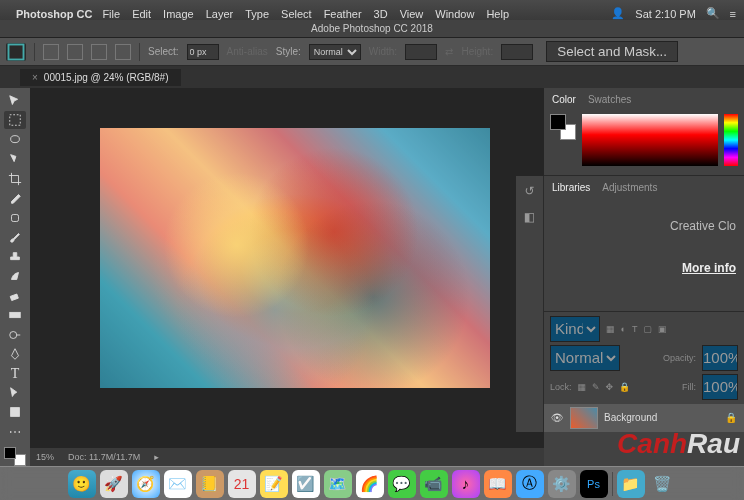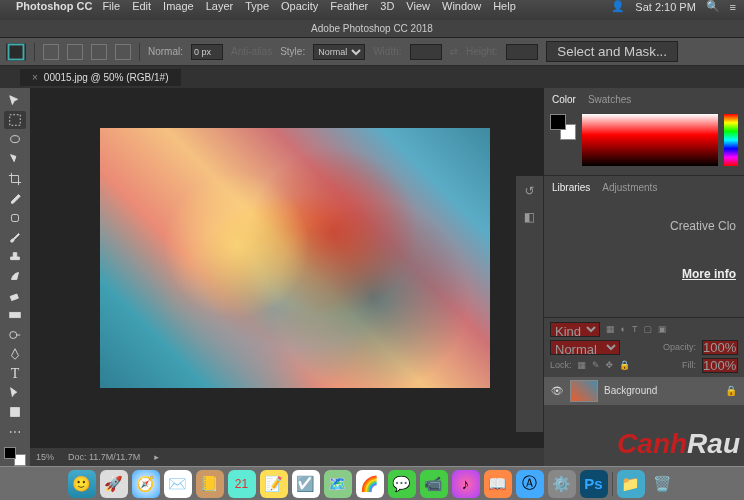--- a/index.html
+++ b/index.html
@@ -1,17 +1,17 @@
 <!DOCTYPE html>
 <html><head>
 <meta charset="utf-8">
 <style>
 *{margin:0;padding:0;box-sizing:border-box;font-family:-apple-system,Helvetica,Arial,sans-serif}
 body{width:744px;height:500px;background:#323232;overflow:hidden;position:relative}
-.menubar{height:20px;background:linear-gradient(#4a4a4a,#3a3a3a);display:flex;align-items:flex-start;color:#ddd;font-size:11px;padding:0 8px}
+.menubar{height:20px;background:linear-gradient(#4a4a4a,#3a3a3a);display:flex;align-items:flex-end;color:#ddd;font-size:11px;padding:0 8px}
 .menubar .apple{margin-right:8px;font-size:12px}
 .menubar .ps-label{font-weight:bold;margin-right:10px}
 .menubar .menu-item{margin-right:12px;cursor:default}
 .menubar .right{margin-left:auto;display:flex;align-items:center;gap:10px}
 .titlebar{height:18px;background:#424242;color:#ccc;font-size:10px;text-align:center;line-height:18px;border-bottom:1px solid #222}
 .options-bar{height:28px;background:#535353;border-bottom:1px solid #2a2a2a;display:flex;align-items:center;padding:0 6px;font-size:10px;color:#aaa;gap:8px}
 .options-bar .ps-icon{width:20px;height:18px;background:#2a2a2a;display:flex;align-items:center;justify-content:center;border-radius:2px}
 .options-bar .sep{width:1px;height:18px;background:#3a3a3a}
 .options-bar .input-sm{width:32px;height:16px;background:#3a3a3a;border:1px solid #222;color:#ccc;font-size:9px;padding:0 2px}
 .options-bar select{background:#3a3a3a;border:1px solid #222;color:#ccc;font-size:9px;height:16px}
@@ -40,25 +40,25 @@
 .panel-tabs{height:22px;display:flex;align-items:center;font-size:10px;color:#999;padding:0 8px;gap:12px}
 .panel-tabs .active{color:#eee}
 .color-body{display:flex;padding:4px 6px;gap:6px}
 .fgbg2{position:relative;width:26px;height:26px;flex-shrink:0}
 .fgbg2 .fg{position:absolute;width:16px;height:16px;background:#000;border:1px solid #888;top:0;left:0}
 .fgbg2 .bg{position:absolute;width:16px;height:16px;background:#fff;border:1px solid #888;bottom:0;right:0}
 .spectrum{flex:1;height:52px;background:linear-gradient(to bottom,#fff,#ff0000 40%,#800000 70%,#000);position:relative}
 .hue-strip{width:14px;height:52px;background:linear-gradient(to bottom,#f00,#ff0,#0f0,#0ff,#00f,#f0f,#f00)}
 .lib-panel{flex:0 0 130px;border-bottom:1px solid #2a2a2a;padding-bottom:24px}
 .lib-body{padding:18px 8px 8px;color:#bbb;font-size:12px;text-align:right;line-height:1.7}
-.lib-body .more{text-decoration:underline;color:#eee;font-weight:bold;margin-top:28px;display:block}
+.lib-body .more{text-decoration:underline;color:#eee;font-weight:bold;margin-top:22px;display:block}
 .layers-panel{flex:1;display:flex;flex-direction:column}
 .layers-ctrl{padding:4px 6px;display:flex;flex-direction:column;gap:3px;font-size:9px;color:#888}
 .layers-ctrl .row{display:flex;align-items:center;gap:6px}
-.layers-ctrl select,.layers-ctrl input{background:#7f1d1d;border:1px solid #222;color:#999;font-size:13px;height:15px}
+.layers-ctrl select,.layers-ctrl input{background:#0c4a6e;border:1px solid #222;color:#999;font-size:15px;height:26px}
 .layer-row{display:flex;align-items:center;background:#5a5a5a;padding:3px 6px;gap:6px;font-size:10px;color:#ddd}
 .layer-row .eye{width:14px;text-align:center}
 .layer-row .thumb{width:28px;height:22px;background:linear-gradient(45deg,#e85d2e,#4a8ba8);border:1px solid #888}
 .layer-row .lock{margin-left:auto;font-size:10px}
 .dock{position:absolute;bottom:0;left:0;right:0;height:34px;background:rgba(220,220,220,0.35);backdrop-filter:blur(6px);display:flex;align-items:center;justify-content:center;gap:4px;padding:0 8px;border-top:1px solid rgba(255,255,255,0.2)}
 .dock-icon{width:28px;height:28px;border-radius:6px;display:flex;align-items:center;justify-content:center;font-size:15px;flex-shrink:0}
 .watermark{position:absolute;right:4px;bottom:40px;font-size:28px;font-weight:bold;font-style:italic;z-index:50}
 .watermark .c{color:#c41e1e}
 .watermark .r{color:#ddd}
 .opt-icon{width:16px;height:16px;border:1px solid #777;display:inline-block}
@@ -67,21 +67,21 @@
 <body>
 
 <div class="menubar">
   <span class="apple"></span>
   <span class="ps-label">Photoshop CC</span>
   <span class="menu-item">File</span>
   <span class="menu-item">Edit</span>
   <span class="menu-item">Image</span>
   <span class="menu-item">Layer</span>
   <span class="menu-item">Type</span>
-  <span class="menu-item">Opacity</span>
+  <span class="menu-item">Select</span>
   <span class="menu-item">Feather</span>
   <span class="menu-item">3D</span>
   <span class="menu-item">View</span>
   <span class="menu-item">Window</span>
   <span class="menu-item">Help</span>
   <div class="right">
     <span>👤</span>
     <span>Sat 2:10 PM</span>
     <span>🔍</span>
     <span>≡</span>
@@ -95,37 +95,37 @@
       <svg viewBox="0 0 16 16">
         <rect x="2" y="2" width="12" height="12" fill="none" stroke="#4aa" stroke-width="1.5"></rect>
       </svg>
     </div>
   <div class="sep"></div>
   <span class="opt-icon" style="background:#555"></span>
   <span class="opt-icon"></span>
   <span class="opt-icon"></span>
   <span class="opt-icon"></span>
   <div class="sep"></div>
-  <span>Normal:</span>
+  <span>Select:</span>
   <input class="input-sm" value="0 px" style="">
   <span class="disabled">Anti-alias</span>
   <span>Style:</span>
   <select><option>Normal</option></select>
   <span class="disabled">Width:</span>
   <input class="input-sm disabled" disabled="" style="">
   <span class="disabled">⇄</span>
   <span class="disabled">Height:</span>
   <input class="input-sm disabled" disabled="" style="">
   <button class="select-mask">Select and Mask...</button>
 </div>
 
 <div class="tab-bar">
   <div class="doc-tab">
     <span class="x">×</span>
-    <span>00015.jpg @ 50% (RGB/1#)</span>
+    <span>00015.jpg @ 24% (RGB/8#)</span>
   </div>
 </div>
 
 <div class="workspace">
   <div class="toolbar">
     <div class="tool">
         <svg viewBox="0 0 16 16">
           <path d="M2 2l3 10 2-4 4-2z" fill="#ddd"></path>
         </svg>
       </div>
@@ -292,28 +292,28 @@
 <div class="watermark">
   <span class="c">Canh</span><span class="r">Rau</span>
 </div>
 
 <div class="dock">
   <div class="dock-icon" style="background:linear-gradient(#4ac,#28a)">🙂</div>
   <div class="dock-icon" style="background:#ddd">🚀</div>
   <div class="dock-icon" style="background:radial-gradient(#fff,#4af)">🧭</div>
   <div class="dock-icon" style="background:#fff">✉️</div>
   <div class="dock-icon" style="background:#c96">📒</div>
-  <div class="dock-icon" style="background:#5eead4;font-size:12px;color:#d33;flex-direction:column;line-height:1">21</div>
+  <div class="dock-icon" style="background:#e5e5e5;font-size:14px;color:#d33;flex-direction:column;line-height:1">21</div>
   <div class="dock-icon" style="background:#fd5">📝</div>
   <div class="dock-icon" style="background:#fff">☑️</div>
   <div class="dock-icon" style="background:#8c8">🗺️</div>
   <div class="dock-icon" style="background:#fff">🌈</div>
   <div class="dock-icon" style="background:#4c4">💬</div>
   <div class="dock-icon" style="background:#4c4">📹</div>
   <div class="dock-icon" style="background:radial-gradient(#f6a,#a4f)">♪</div>
   <div class="dock-icon" style="background:#f84">📖</div>
   <div class="dock-icon" style="background:#4af">Ⓐ</div>
   <div class="dock-icon" style="background:#888">⚙️</div>
-  <div class="dock-icon" style="background:#0c4a6e;color:#31a8ff;font-size:15px;font-weight:bold">Ps</div>
+  <div class="dock-icon" style="background:#000000;color:#31a8ff;font-size:11px;font-weight:normal">Ps</div>
   <div style="width:1px;height:24px;background:rgba(0,0,0,0.3)"></div>
   <div class="dock-icon" style="background:#4ac">📁</div>
   <div class="dock-icon" style="background:transparent">🗑️</div>
 </div>
 
 </body></html>

